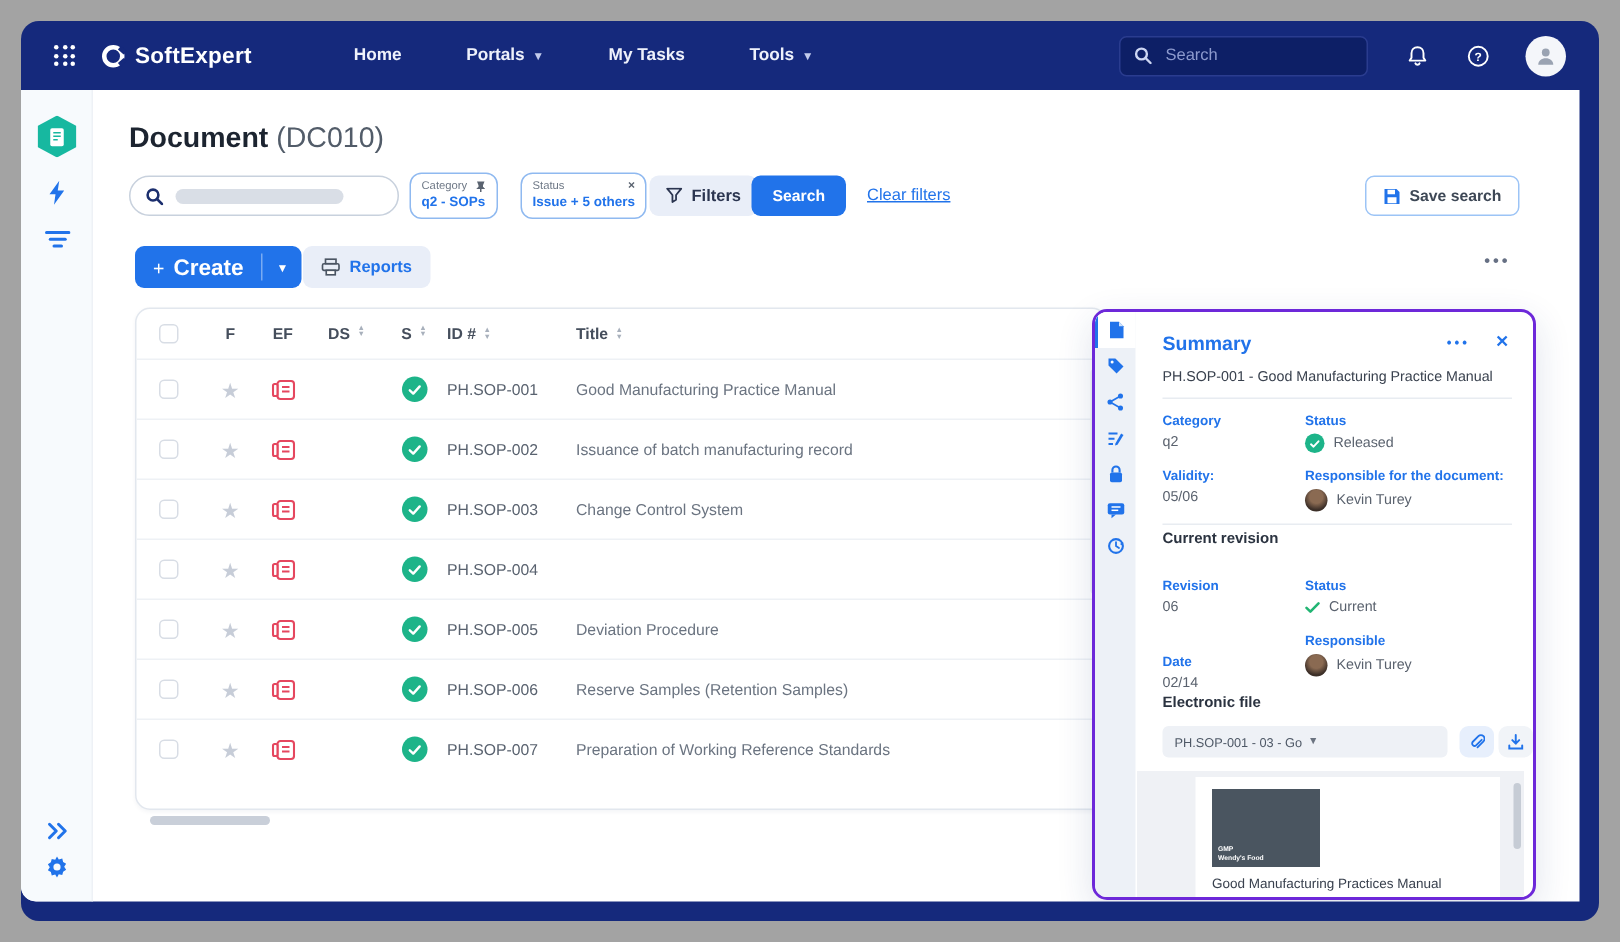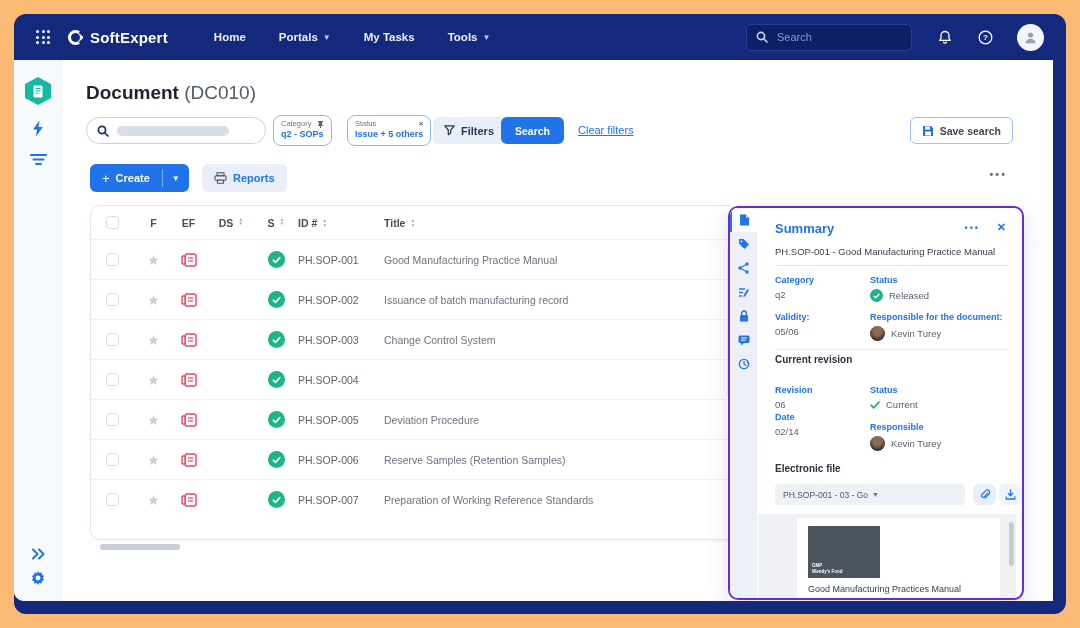--- a/index.html
+++ b/index.html
@@ -1,40 +1,40 @@
 <!DOCTYPE html>
 <html><head>
 <meta charset="utf-8">
 <style>
   * { box-sizing: border-box; }
   html,body { margin:0; padding:0; }
   body {
     width:1080px; height:628px; overflow:hidden;
     background:#000; font-family:"Liberation Sans", sans-serif;
   }
-  .frame { position:relative; width:1080px; height:628px; background:#fdba74; }
+  .frame { position:relative; width:1080px; height:628px; background:#a3a3a3; }
   .app {
     position:absolute; left:14px; top:14px; width:1052px; height:600px;
     background:#15297c; border-radius:12px; overflow:hidden;
   }
 
   
   .nav {
     position:absolute; top:0; left:0; right:0; height:46px;
     display:flex; align-items:center; padding:0 22px; color:#fff;
   }
   .grid-dots { display:grid; grid-template-columns:repeat(3,3px); grid-gap:2.5px; margin-right:18px; cursor:pointer; }
   .grid-dots i { width:3px; height:3px; border-radius:50%; background:#fff; }
   .brand { display:flex; align-items:center; gap:7px; }
   .brand-mark { position:relative; width:15px; height:15px; }
   .brand-mark .ring { position:absolute; inset:0; border:3.2px solid #fff; border-radius:50%; }
   .brand-mark .notch1 { position:absolute; width:5px; height:3px; background:#15297c; right:-1px; top:2px; transform:rotate(40deg); }
   .brand-mark .notch2 { position:absolute; width:5px; height:3px; background:#15297c; right:-1px; bottom:2px; transform:rotate(-40deg); }
   .brand-name { font-size:15px; font-weight:800; letter-spacing:.2px; }
-  .nav-links { display:flex; align-items:center; gap:33px; margin-left:46px; }
+  .nav-links { display:flex; align-items:center; gap:43px; margin-left:68px; }
   .nav-link { font-size:11.5px; font-weight:600; color:#eef1fb; display:flex; align-items:center; gap:5px; cursor:pointer; }
   .nav-caret { font-size:8px; color:#c2cbec; }
   .nav-search {
     margin-left:auto; width:166px; height:27px; background:#0d1f66;
     border:1px solid #2a3c8f; border-radius:5px; display:flex; align-items:center;
     padding:0 9px; gap:7px;
   }
   .nav-search input {
     background:transparent; border:none; outline:none; color:#cdd6f3;
     font-size:11px; width:120px; font-family:"Liberation Sans",sans-serif;
@@ -90,21 +90,21 @@
     background:#fff; border:1px solid #9cc4f6;
   }
   .btn-save span { font-size:10.5px; color:#3e4856; font-weight:600; }
 
   
   .btn-create {
     position:absolute; left:76px; top:104px; height:28px; background:#2173ea;
     display:flex; align-items:stretch; gap:0; padding:0; overflow:hidden;
   }
   .btn-create .main { display:flex; align-items:center; gap:6px; padding:0 12px; }
-  .btn-create .main span { font-size:11px; font-weight:700; color:#fff; }
+  .btn-create .main span { font-size:15px; font-weight:700; color:#fff; }
   .btn-create .split { width:1px; background:rgba(255,255,255,.4); margin:5px 0; }
   .btn-create .caret { display:flex; align-items:center; padding:0 9px; color:#fff; font-size:8px; }
   .btn-reports { position:absolute; left:188px; top:104px; height:28px; padding:0 12px; background:#e9eef8; }
   .btn-reports span { font-size:11px; font-weight:700; color:#2173ea; }
   .dots { color:#667084; font-size:11px; letter-spacing:2px; font-weight:700; cursor:pointer; }
   .dots-top { position:absolute; right:46px; top:108px; }
 
   
   .tcard {
     position:absolute; left:76px; top:145px; width:648px; height:335px;
@@ -670,21 +670,21 @@
         <div class="field fc2" style="top:177px;">
           <div class="flabel">Status</div>
           <div class="inlineval">
             <svg width="10" height="8" viewBox="0 0 10 8">
                 <path d="M1 4.2 3.6 6.8 9 1.2" fill="none" stroke="#22b573" stroke-width="1.7" stroke-linecap="round" stroke-linejoin="round"></path>
               </svg>
             <span class="fvalue" style="margin-top:0;">Current</span>
           </div>
         </div>
 
-        <div class="field fc1" style="top:204px;">
+        <div class="field fc1" style="top:228px;">
           <div class="flabel">Date</div>
           <div class="fvalue">02/14</div>
         </div>
         <div class="field fc2" style="top:214px;">
           <div class="flabel">Responsible</div>
           <div class="inlineval">
             <span class="kt-avatar"></span>
             <span class="fvalue" style="margin-top:0;">Kevin Turey</span>
           </div>
         </div>

